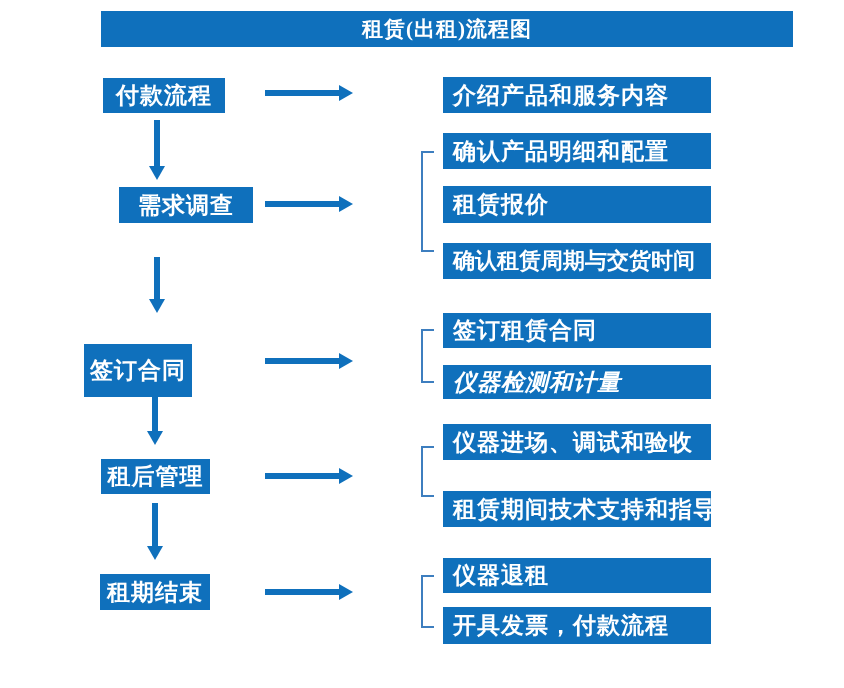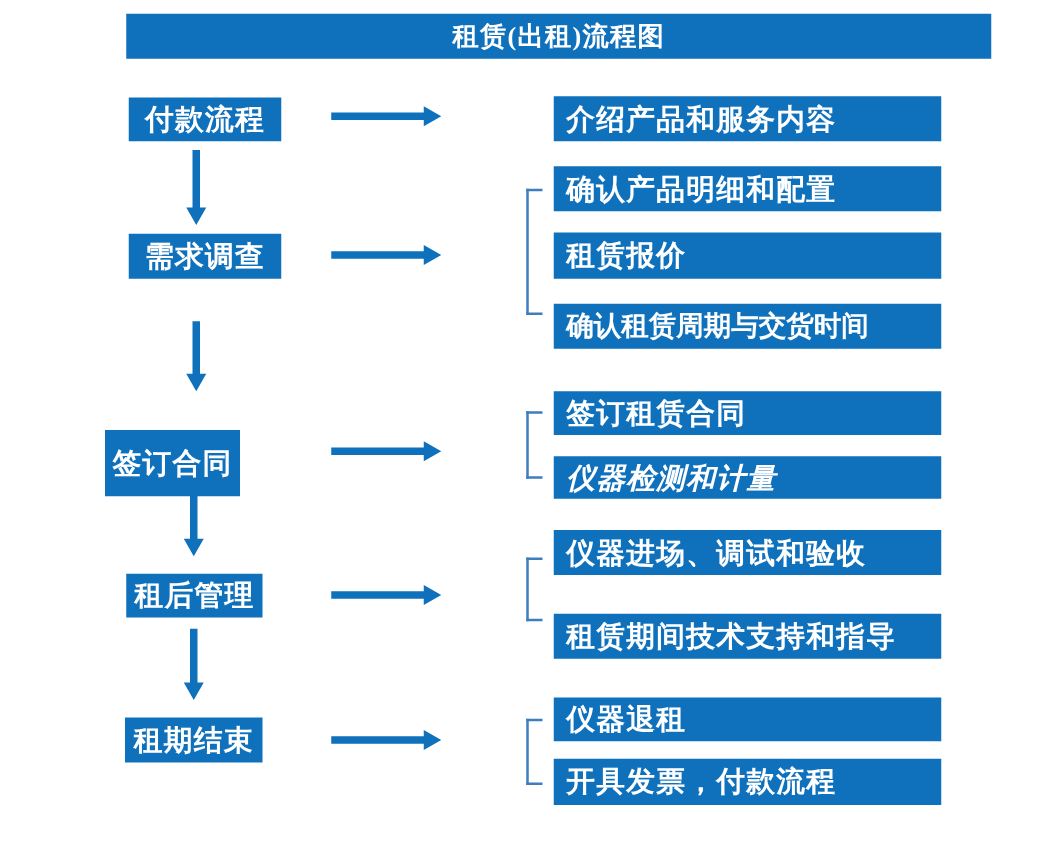--- a/index.html
+++ b/index.html
@@ -19,21 +19,21 @@
     background:var(--primary);color:var(--box-text);
     display:flex;align-items:center;justify-content:center;
     font-size:21px;font-weight:bold;letter-spacing:1px;
   }
   .stage-box{
     position:absolute;background:var(--primary);color:var(--box-text);
     display:flex;align-items:center;justify-content:center;
     font-size:23px;font-weight:bold;letter-spacing:1px;white-space:nowrap;
   }
   .output-box{
-    position:absolute;left:443px;width:310px;background:var(--primary);
+    position:absolute;left:443px;width:268px;background:var(--primary);
     color:var(--box-text);display:flex;align-items:center;
     padding-left:10px;box-sizing:border-box;
     font-size:23px;font-weight:bold;letter-spacing:1px;white-space:nowrap;
   }
   .output-box.tight{font-size:22px;letter-spacing:0;}
   .h-arrow{position:absolute;left:265px;width:88px;height:16px;}
   .h-arrow .shaft{position:absolute;left:0;right:13px;top:50%;margin-top:-3px;height:6px;background:var(--primary);}
   .h-arrow .head{position:absolute;right:0;top:50%;margin-top:-8px;width:0;height:0;
     border-left:14px solid var(--primary);border-top:8px solid transparent;border-bottom:8px solid transparent;}
   .v-arrow{position:absolute;width:16px;}
@@ -48,21 +48,21 @@
   }
 </style>
 </head>
 <body>
 
 <div class="canvas">
 
   <div class="title-bar">租赁(出租)流程图</div>
 
   <div class="stage-box" style="left:103px;top:78px;width:122px;height:35px;">付款流程</div>
-  <div class="stage-box" style="left:103px;top:187px;width:122px;height:36px;">需求调查</div>
+  <div class="stage-box" style="left:119px;top:187px;width:134px;height:36px;">需求调查</div>
   <div class="stage-box" style="left:84px;top:344px;width:108px;height:53px;">签订合同</div>
   <div class="stage-box" style="left:101px;top:459px;width:109px;height:35px;">租后管理</div>
   <div class="stage-box" style="left:100px;top:574px;width:110px;height:36px;">租期结束</div>
 
   <div class="v-arrow" style="left:149px;top:120px;height:60px;">
     <div class="shaft"></div>
     <div class="head"></div>
   </div>
   <div class="v-arrow" style="left:149px;top:257px;height:56px;">
     <div class="shaft"></div>

